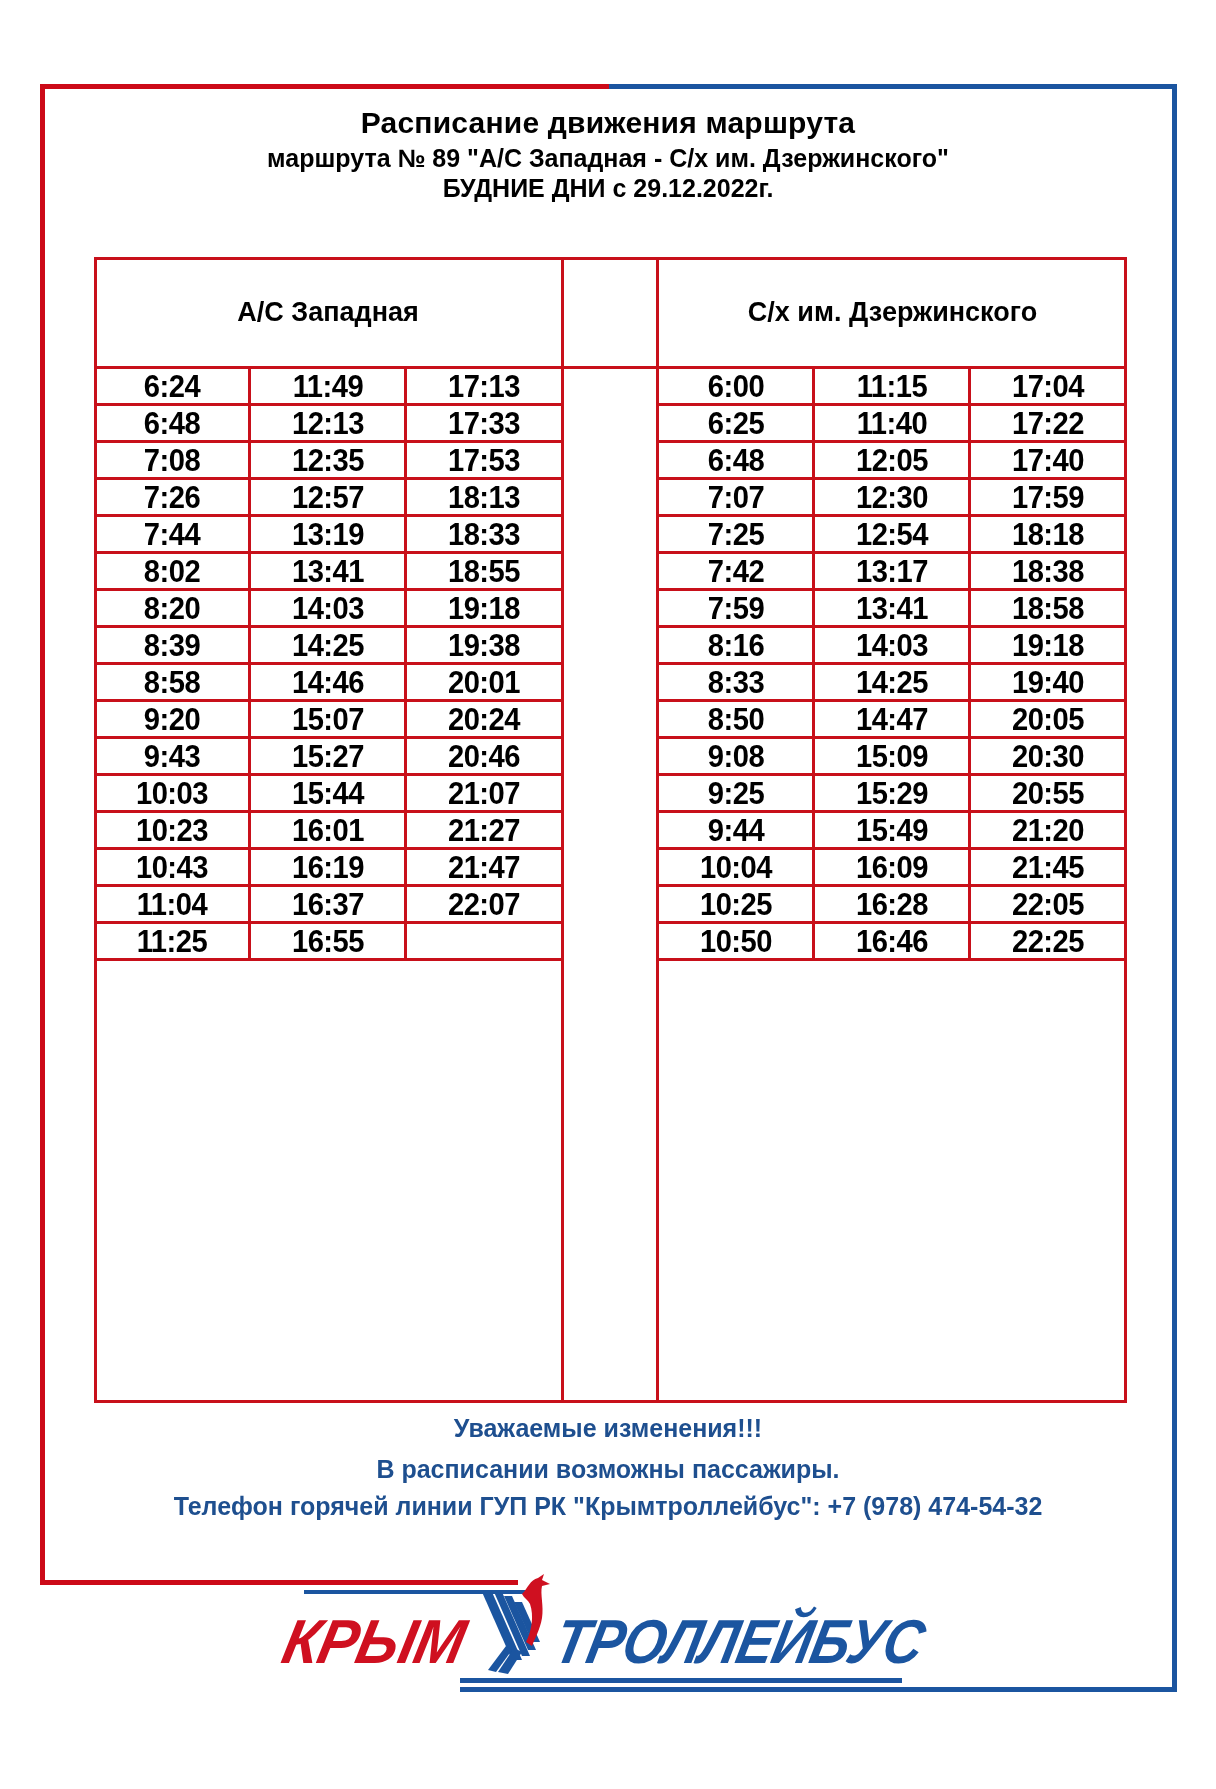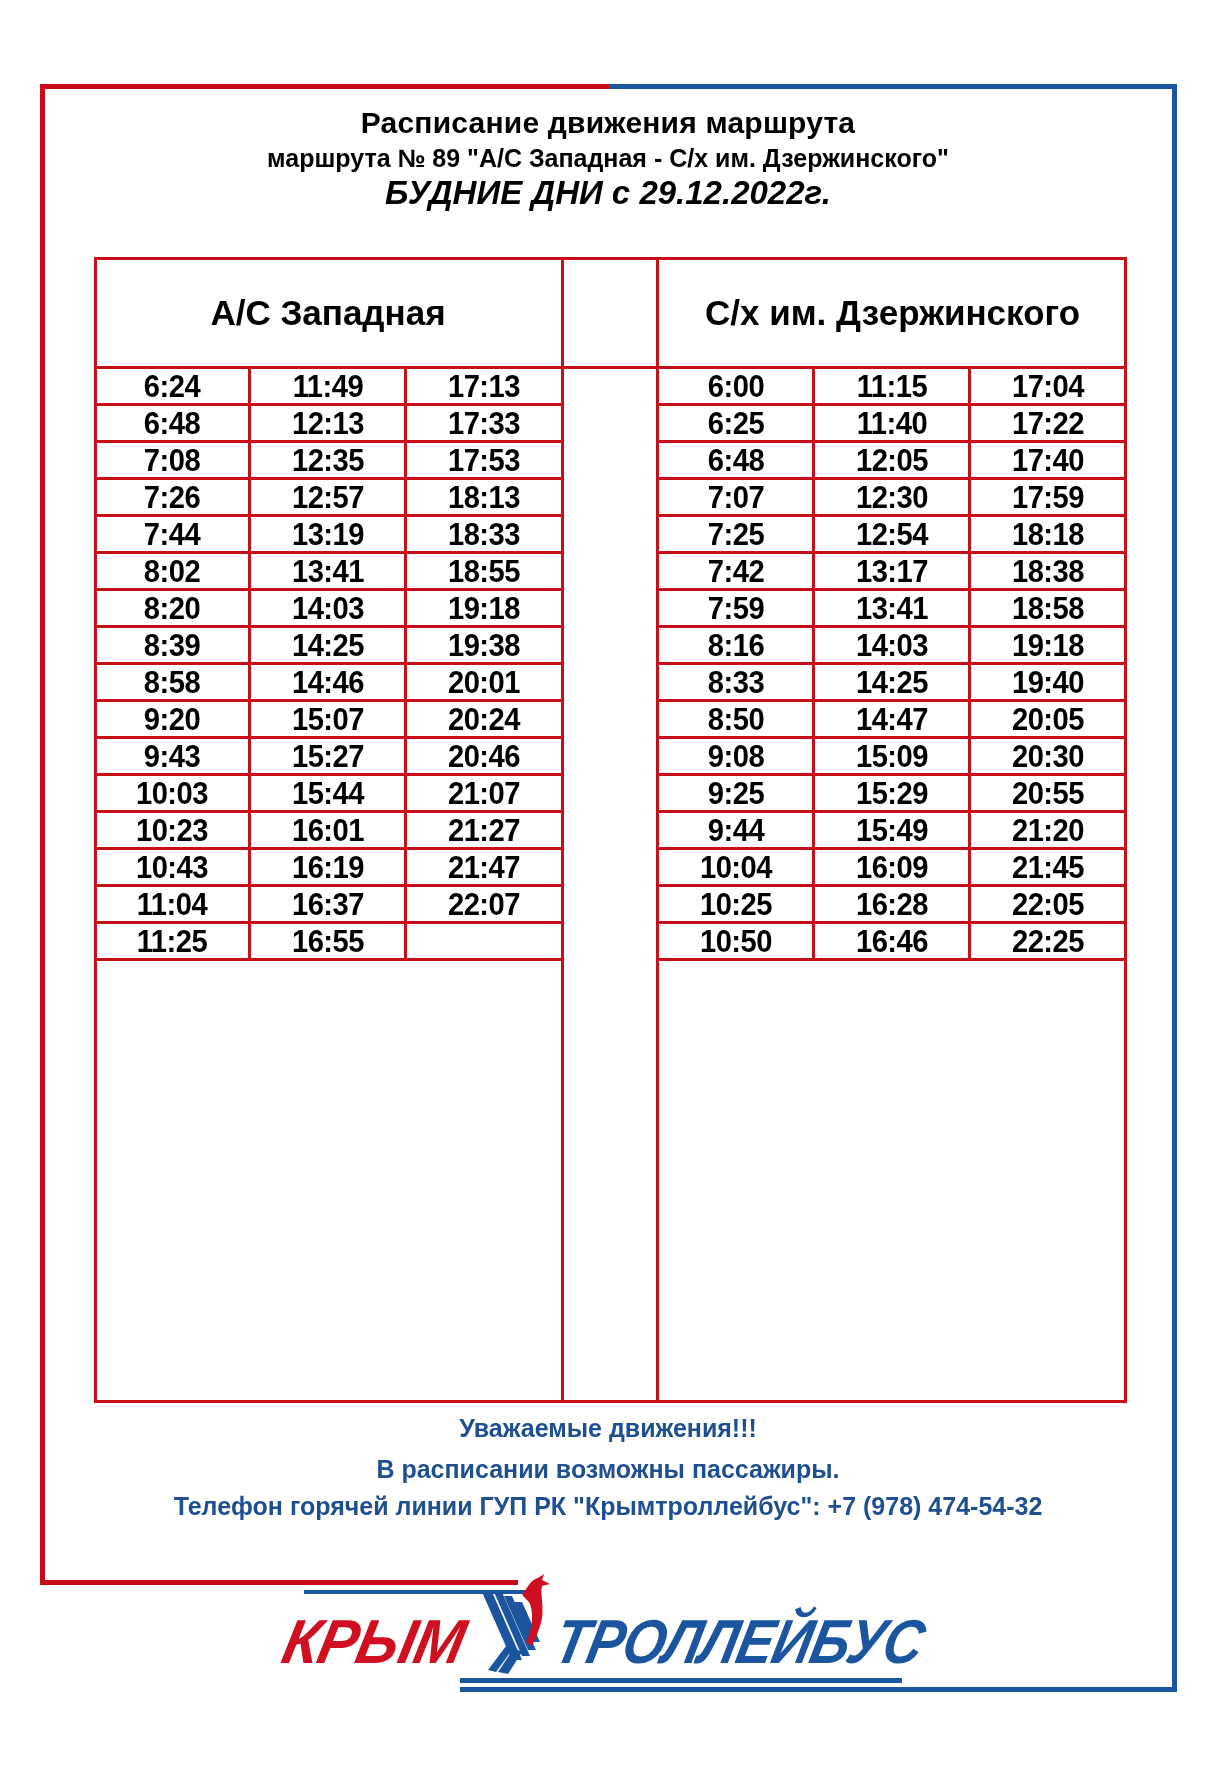--- a/index.html
+++ b/index.html
@@ -6,28 +6,28 @@
   body { width: 1216px; height: 1789px; position: relative; overflow: hidden;
          font-family: "Liberation Sans", "DejaVu Sans", sans-serif; color: #000; }
   .abs { position: absolute; }
   .line { position: absolute; }
   .red { background: #cc0a18; }
   .blue { background: #1b55a0; }
 
   .title { position: absolute; left: 0; width: 1216px; text-align: center; font-weight: bold; color: #000; white-space: nowrap; }
   .t1 { top: 106px; font-size: 30px; letter-spacing: 0.2px; }
   .t2 { top: 144px; font-size: 25px; }
-  .t3 { top: 174px; font-size: 33px; font-style: italic; }
+  .t3 { top: 174px; font-size: 25px; }
 
   .tbl-outer { position: absolute; left: 94px; top: 257px; width: 1033px; height: 1146px; border: 3px solid #c8101a; box-sizing: border-box; }
   .vline { position: absolute; width: 3px; background: #c8101a; }
   .hline { position: absolute; height: 3px; background: #c8101a; }
 
   .hdr { position: absolute; top: 257px; height: 111px; display: flex; align-items: center; justify-content: center;
-         font-weight: bold; font-size: 35px; white-space: nowrap; }
+         font-weight: bold; font-size: 27px; white-space: nowrap; }
 
   .cell { position: absolute; height: 37px; width: 156px; display: flex; align-items: center; justify-content: center;
           font-weight: bold; font-size: 31px; letter-spacing: -0.5px; white-space: nowrap; transform: scaleX(0.94); }
 
   .foot { position: absolute; left: 0; width: 1216px; text-align: center; font-weight: bold; color: #1e4f8f; white-space: nowrap; }
   .f1 { top: 1414px; font-size: 25px; }
   .f2 { top: 1455px; font-size: 25px; }
   .f3 { top: 1492px; font-size: 25px; }
 
   .logo-text { position: absolute; font-weight: bold; font-style: italic; white-space: nowrap; letter-spacing: -1px; }
@@ -189,21 +189,21 @@
     <div class="cell" style="left: 970px; top: 664px;">19:40</div>
     <div class="cell" style="left: 970px; top: 701px;">20:05</div>
     <div class="cell" style="left: 970px; top: 738px;">20:30</div>
     <div class="cell" style="left: 970px; top: 775px;">20:55</div>
     <div class="cell" style="left: 970px; top: 812px;">21:20</div>
     <div class="cell" style="left: 970px; top: 849px;">21:45</div>
     <div class="cell" style="left: 970px; top: 886px;">22:05</div>
     <div class="cell" style="left: 970px; top: 923px;">22:25</div>
   </div>
 
-<div class="foot f1">Уважаемые движения!!!</div>
+<div class="foot f1">Уважаемые изменения!!!</div>
 <div class="foot f2">В расписании возможны пассажиры.</div>
 <div class="foot f3">Телефон горячей линии ГУП РК "Крымтроллейбус": +7 (978) 474-54-32</div>
 
 <div class="line blue" style="left:304px;top:1590px;width:214px;height:4px;"></div>
 <div class="line blue" style="left:460px;top:1678px;width:442px;height:5px;"></div>
 <div class="logo-text logo-left">КРЫМ</div>
 <div class="abs" style="left:478px;top:1572px;width:80px;height:106px;">
   <svg width="80" height="106" viewBox="0 0 80 106">
     <g fill="#1b55a0">
       <polygon points="4,20 14,20 44,88 34,88"></polygon>

